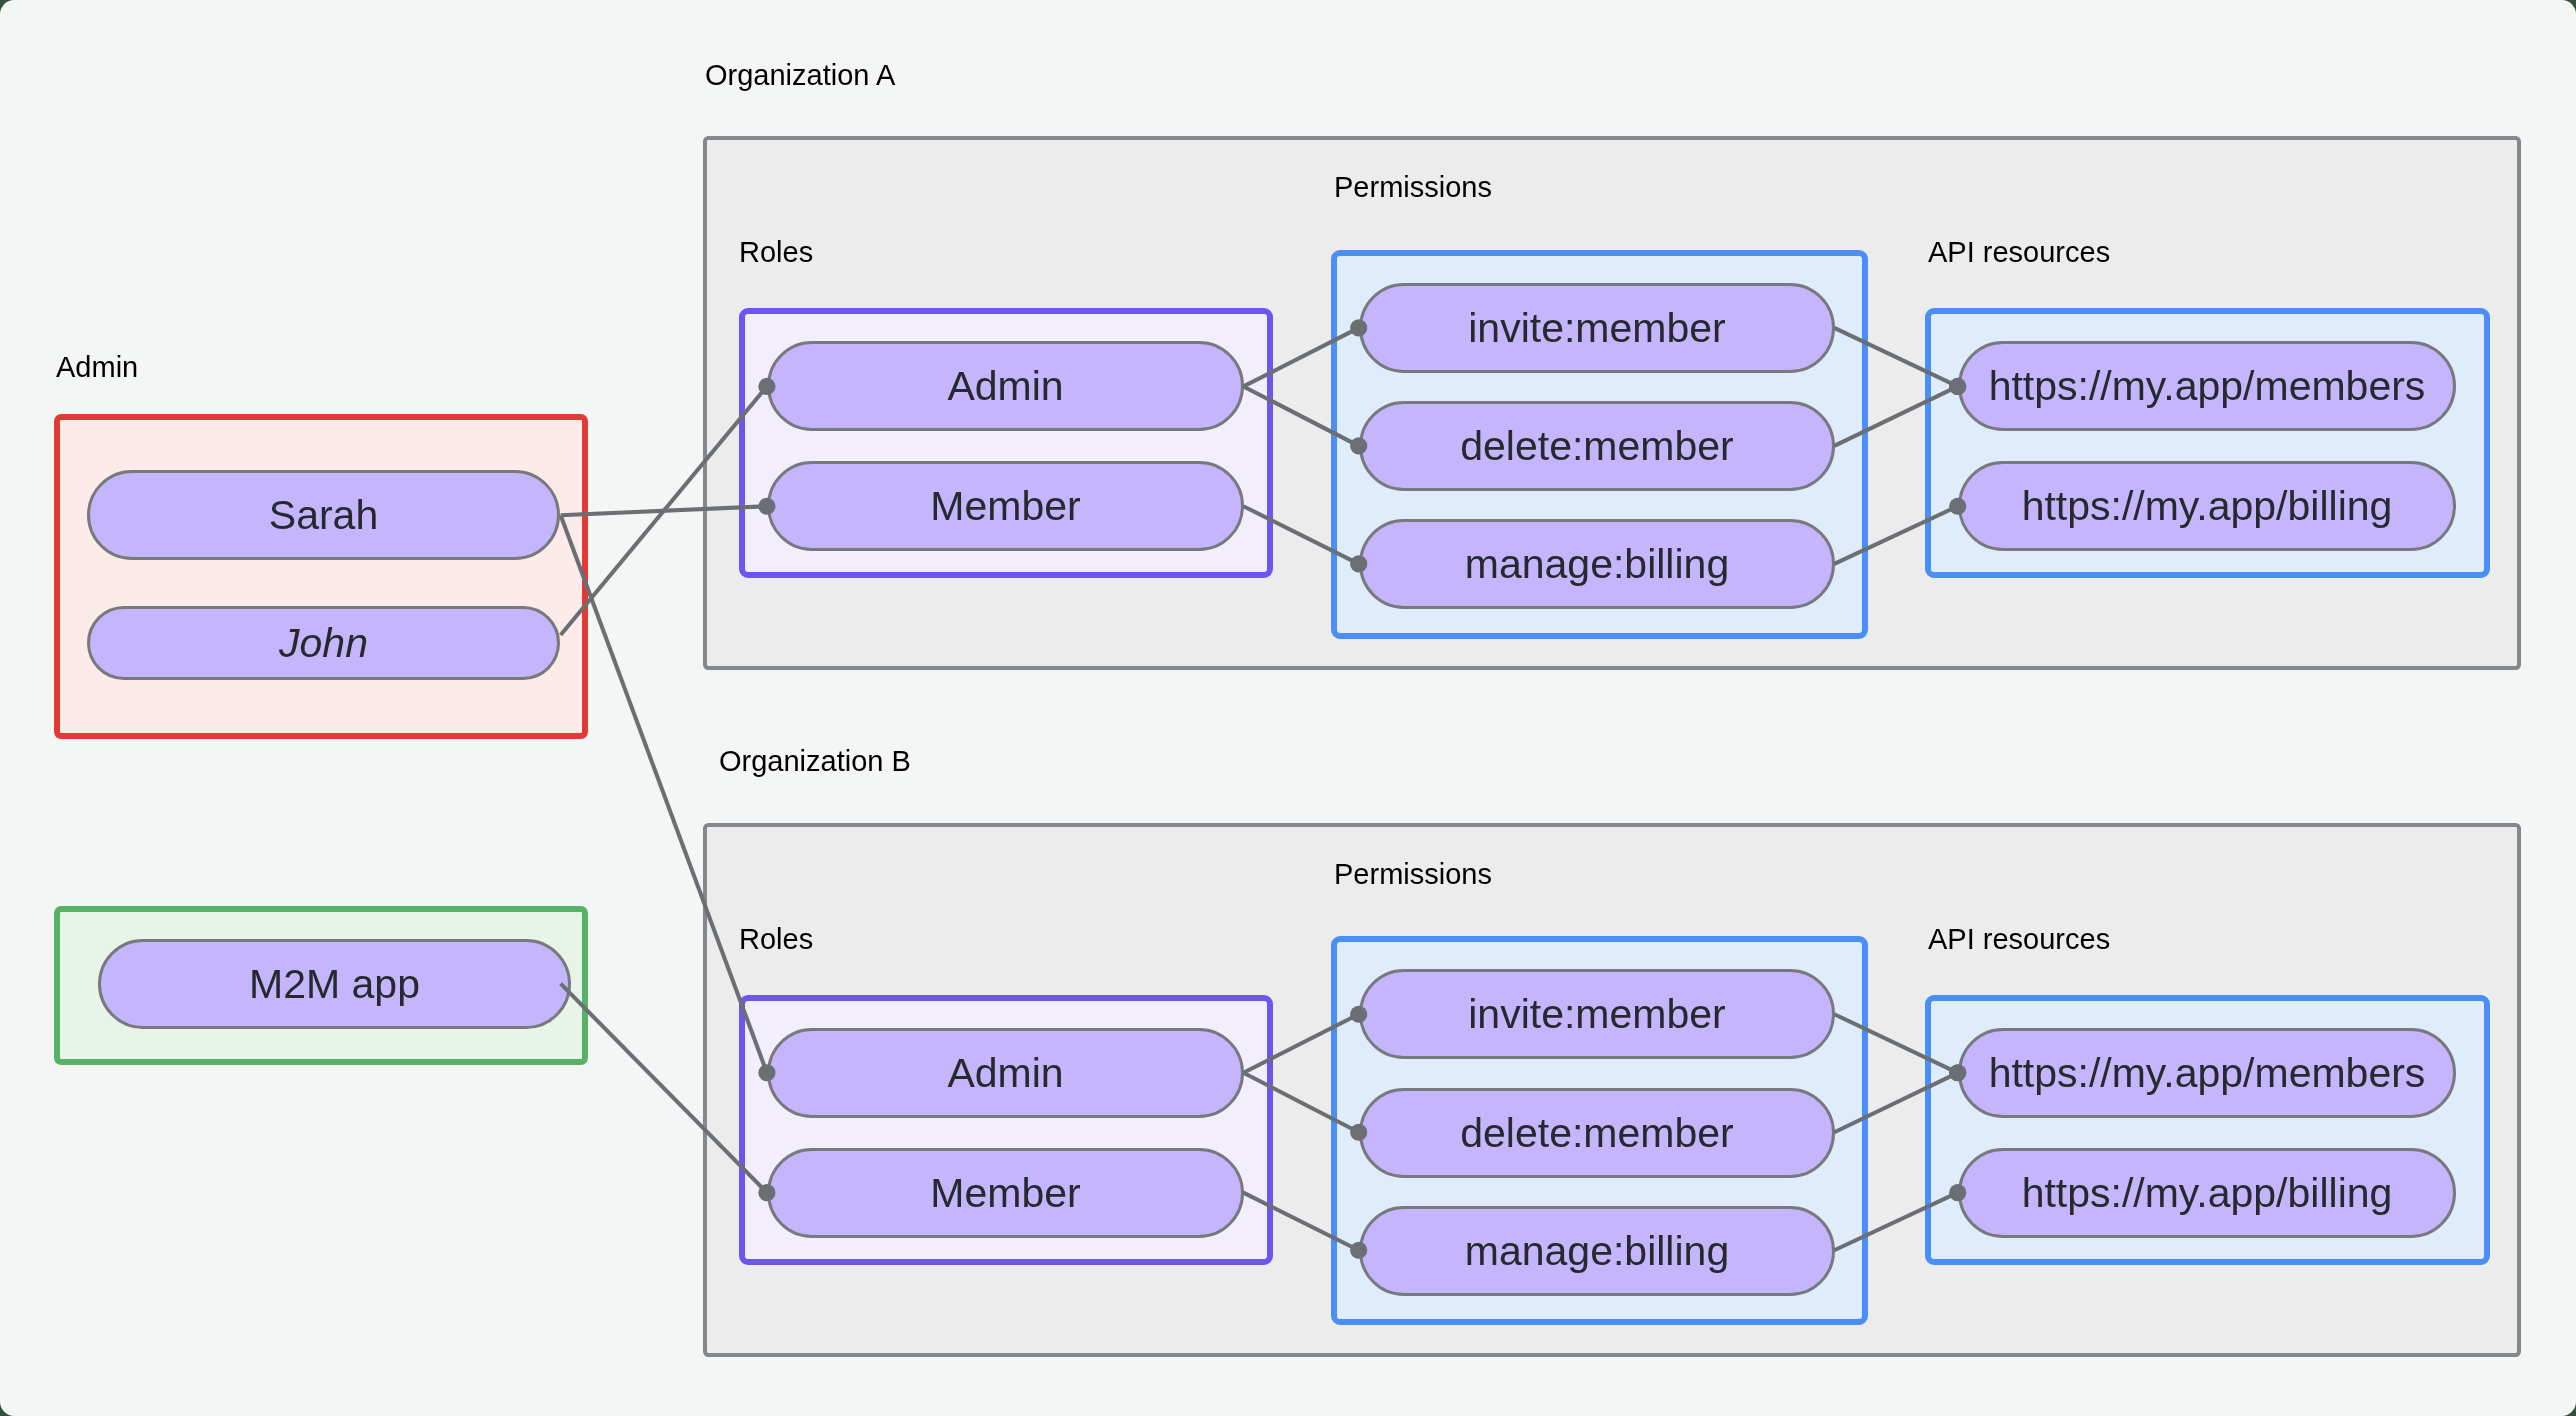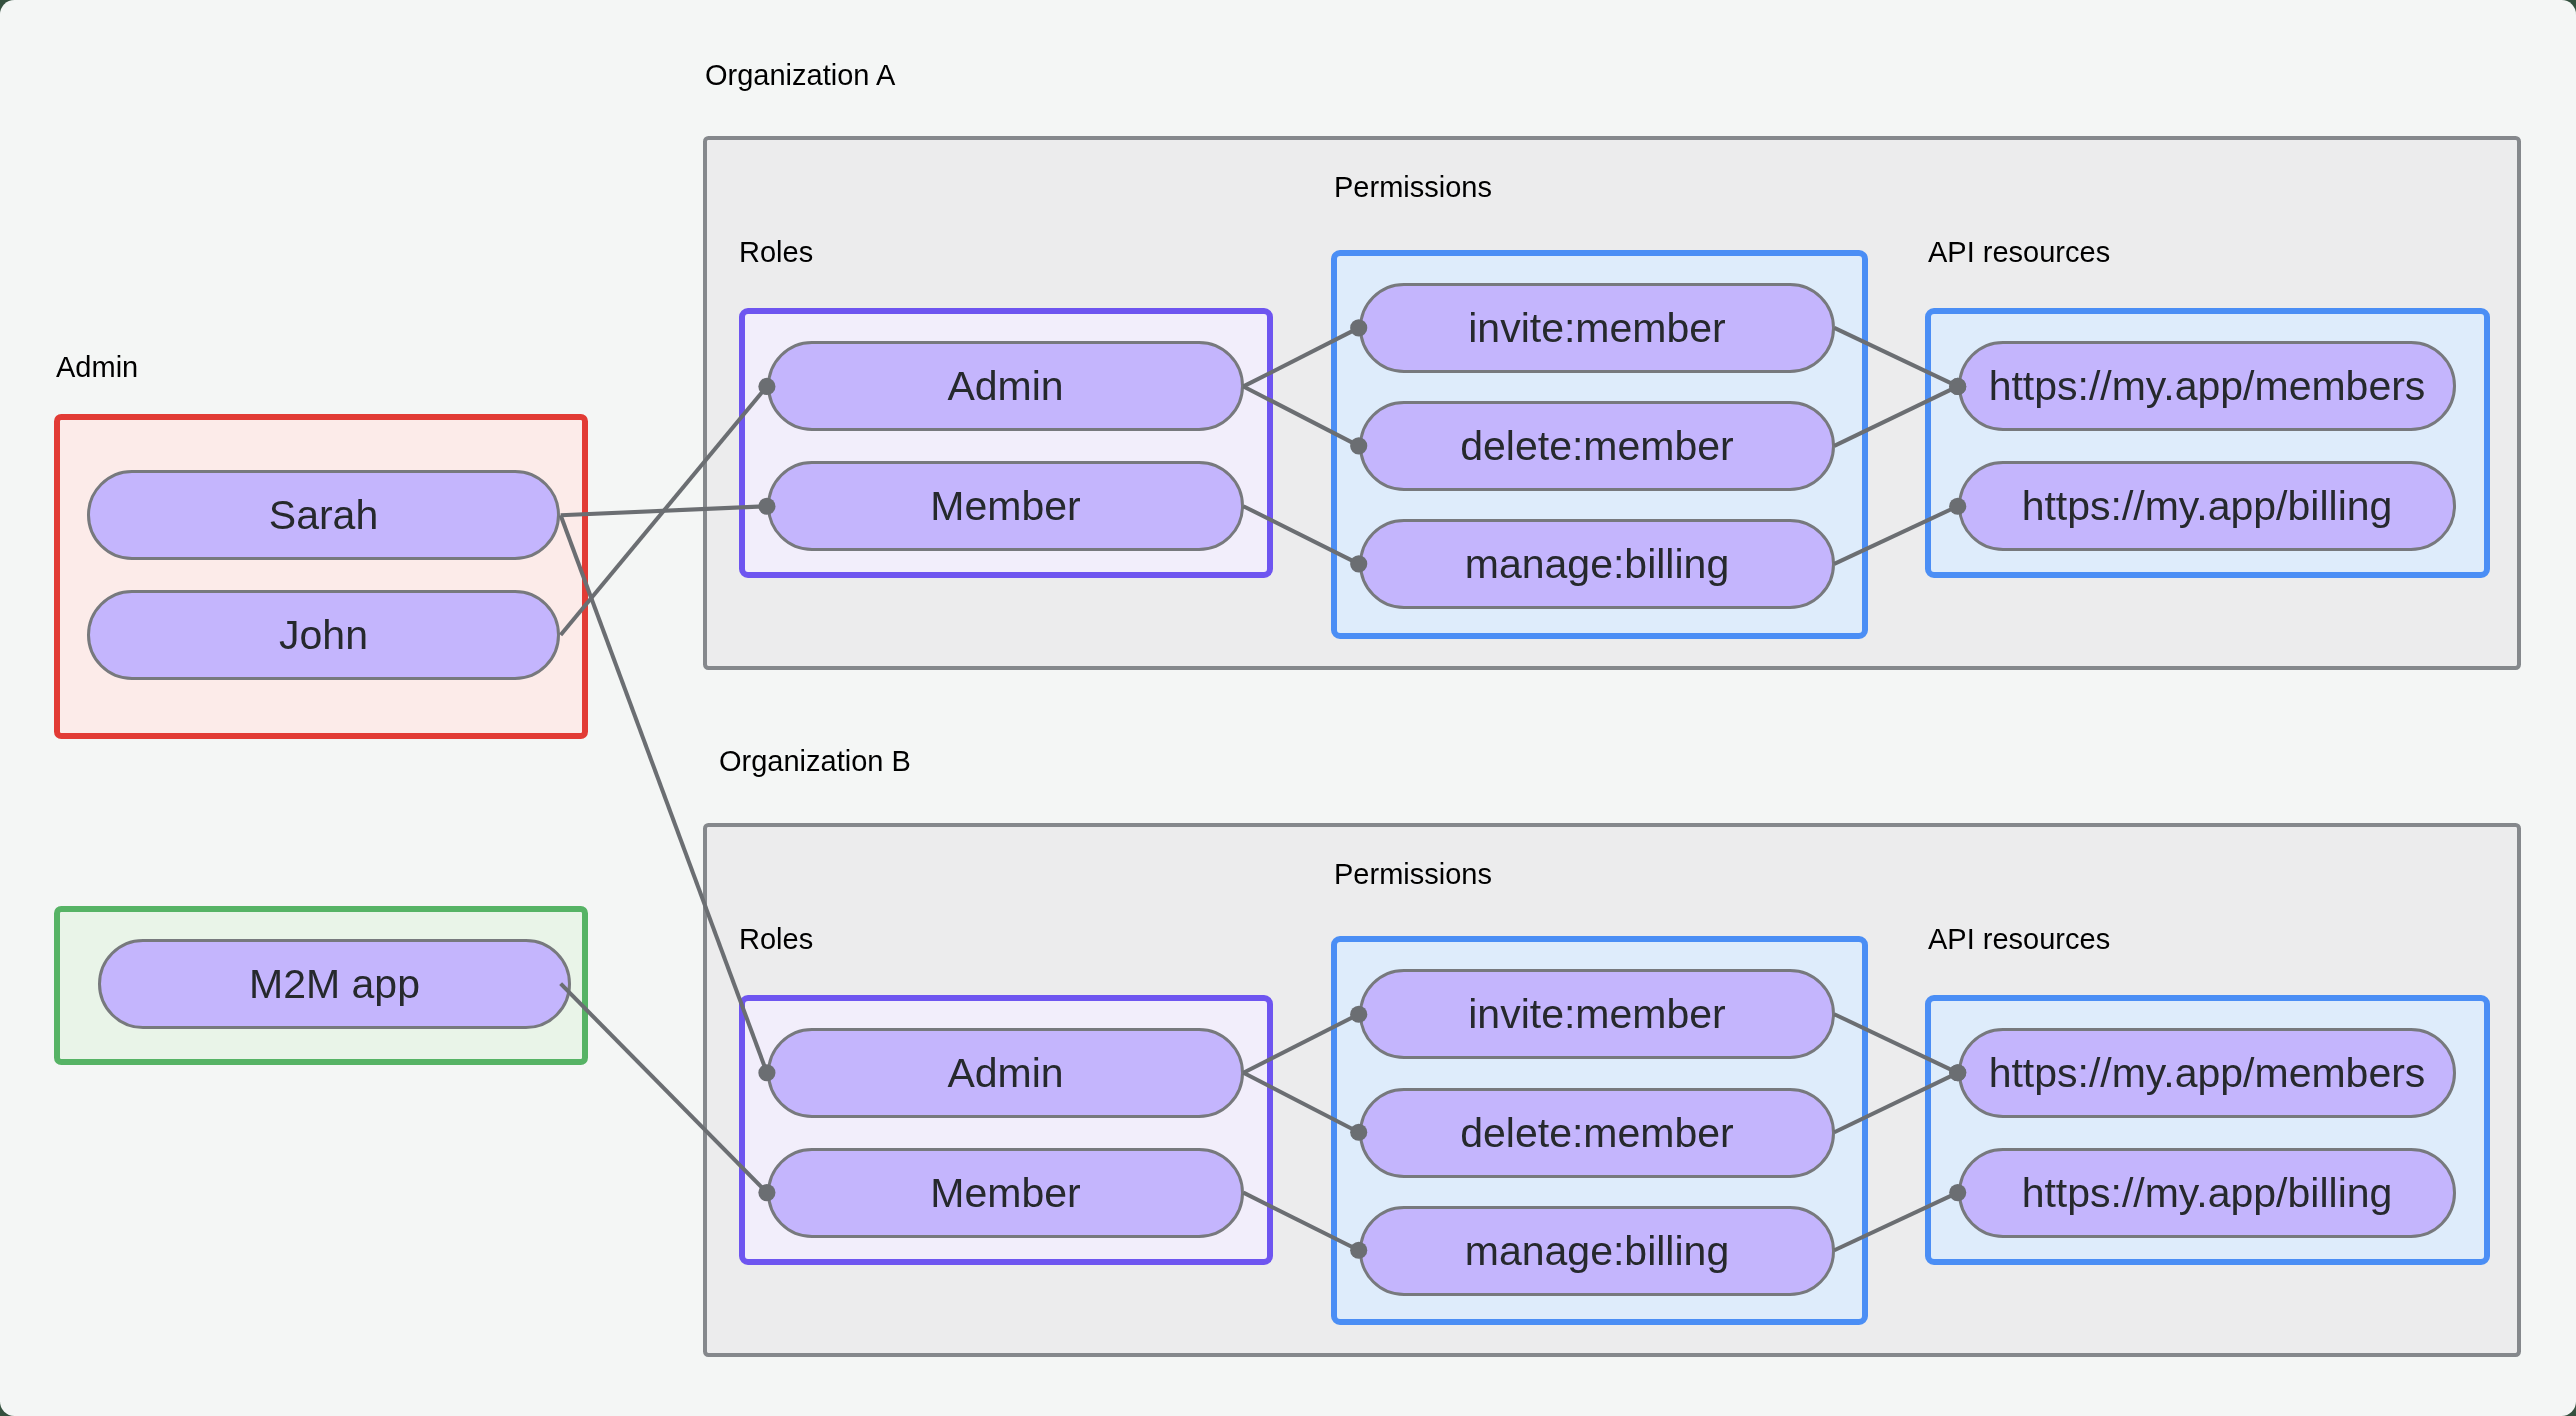--- a/index.html
+++ b/index.html
@@ -64,21 +64,21 @@
   <div class="section-label" style="left:739px;top:236px;">Roles</div>
   <div class="section-label" style="left:1334px;top:171px;">Permissions</div>
   <div class="section-label" style="left:1928px;top:236px;">API resources</div>
 
   <div class="section-label" style="left:719px;top:745px;">Organization B</div>
   <div class="section-label" style="left:739px;top:923px;">Roles</div>
   <div class="section-label" style="left:1334px;top:858px;">Permissions</div>
   <div class="section-label" style="left:1928px;top:923px;">API resources</div>
 
   <div class="pill" id="node-sarah" style="left:87px;top:470px;width:473px;height:90px;">Sarah</div>
-  <div class="pill" id="node-john" style="left:87px;top:590px;width:473px;height:90px;">John</div>
+  <div class="pill" id="node-john" style="left:87px;top:606px;width:473px;height:74px;font-style:italic;">John</div>
   <div class="pill" id="node-m2m" style="left:98px;top:939px;width:473px;height:90px;">M2M app</div>
 
   <div class="pill" style="left:767px;top:341px;width:477px;height:90px;">Admin</div>
   <div class="pill" style="left:767px;top:461px;width:477px;height:90px;">Member</div>
   <div class="pill" style="left:1359px;top:283px;width:476px;height:90px;">invite:member</div>
   <div class="pill" style="left:1359px;top:401px;width:476px;height:90px;">delete:member</div>
   <div class="pill" style="left:1359px;top:519px;width:476px;height:90px;">manage:billing</div>
   <div class="pill" style="left:1958px;top:341px;width:498px;height:90px;">https://my.app/members</div>
   <div class="pill" style="left:1958px;top:461px;width:498px;height:90px;">https://my.app/billing</div>
 

